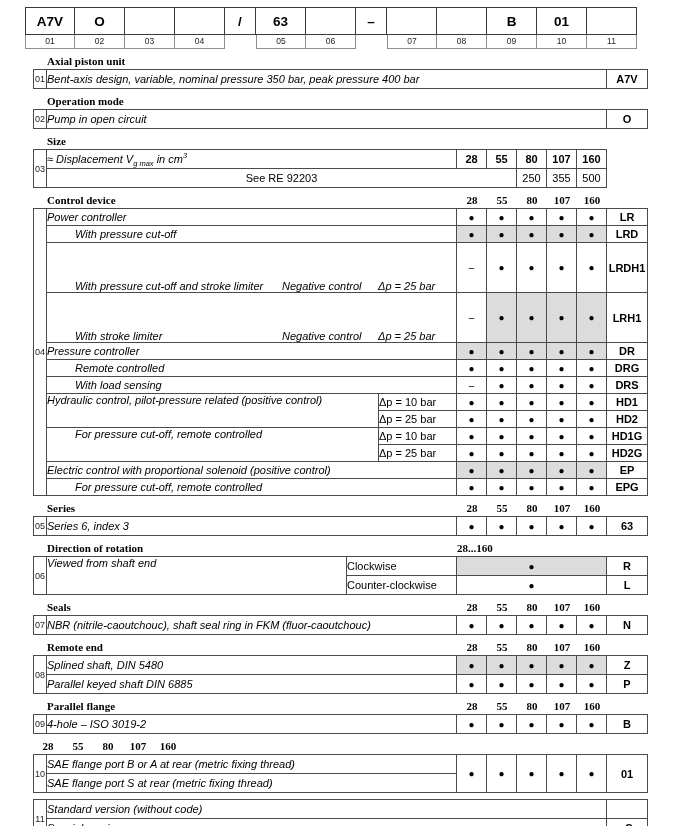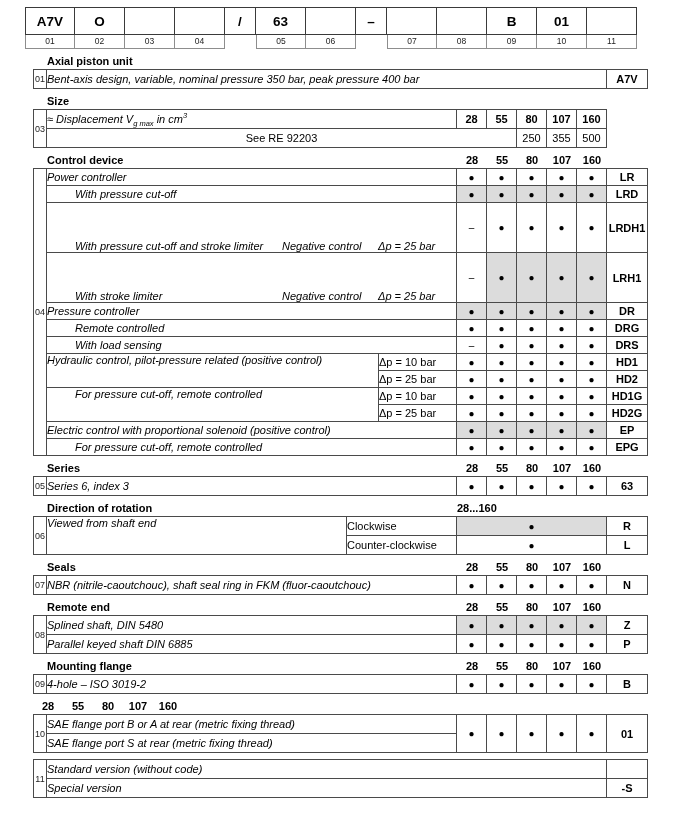--- a/index.html
+++ b/index.html
@@ -15,21 +15,21 @@
   .mcc.nar{width:31px;}
   .mcn{display:flex;}
   .mnc{box-sizing:border-box;width:50px;height:14px;border:1px solid #8d8d8d;border-top:none;border-left:none;
        font-size:8.5px;text-align:center;line-height:13px;color:#222;}
   .mnc.lb{border-left:1px solid #8d8d8d;}
   .mnc.nar{width:31px;}
   .mnc.gap{border:none;}
 
   
   .section{margin:6px 0 0 33px;width:615px;}
-  .sech{display:flex;font-weight:bold;margin-bottom:2px;align-items:flex-end;}
+  .sech{display:flex;font-weight:bold;margin-bottom:2px;align-items:flex-end;font-family:Liberation Serif, serif;}
   .sech .t{flex:1;padding-left:14px;}
   .sech .s{width:30px;text-align:center;}
   .sech .rng{width:150px;}
   .sech .csp{width:41px;}
 
   table.sec{border-collapse:collapse;table-layout:fixed;width:615px;}
   table.sec.nosz{width:574px;}
   table.sec{border:1px solid #4a4a4a;}
   table.sec td{box-sizing:border-box;border:1px solid #4a4a4a;border-top:none;height:19px;padding:0;}
   table.ctrl td{height:17px;}
@@ -106,20 +106,39 @@
       <tbody>
           <tr>
         <td class="n">01</td>
         <td class="d">Bent-axis design, variable, nominal pressure 350 bar, peak pressure 400 bar</td>
         <td class="c">A7V</td>
       </tr>
     </tbody>
       </table>
   </div>
 
+  <div class="section">
+    <div class="sech">
+        <div class="t">Operation mode</div>
+      </div>
+    <table class="sec">
+      <colgroup>
+          <col style="width:13px">
+          <col>
+          <col style="width:41px">
+        </colgroup>
+      <tbody>
+          <tr>
+        <td class="n">02</td>
+        <td class="d">Pump in open circuit</td>
+        <td class="c">O</td>
+      </tr>
+    </tbody>
+      </table>
+  </div>
 
   <div class="section">
     <div class="sech">
         <div class="t">Size</div>
       </div>
     <table class="sec nosz">
       <colgroup>
           <col style="width:13px">
           <col>
           <col style="width:30px">
@@ -454,21 +473,21 @@
         <td class="m">●</td>
         <td class="m">●</td>
         <td class="c">P</td>
       </tr>
     </tbody>
       </table>
   </div>
 
   <div class="section">
     <div class="sech">
-      <div class="t">Mounting flange</div>
+      <div class="t">Parallel flange</div>
       <div class="s">28</div>
       <div class="s">55</div>
       <div class="s">80</div>
       <div class="s">107</div>
       <div class="s">160</div>
       <div class="csp"></div>
     </div>
     <table class="sec">
       <colgroup>
           <col style="width:13px">

